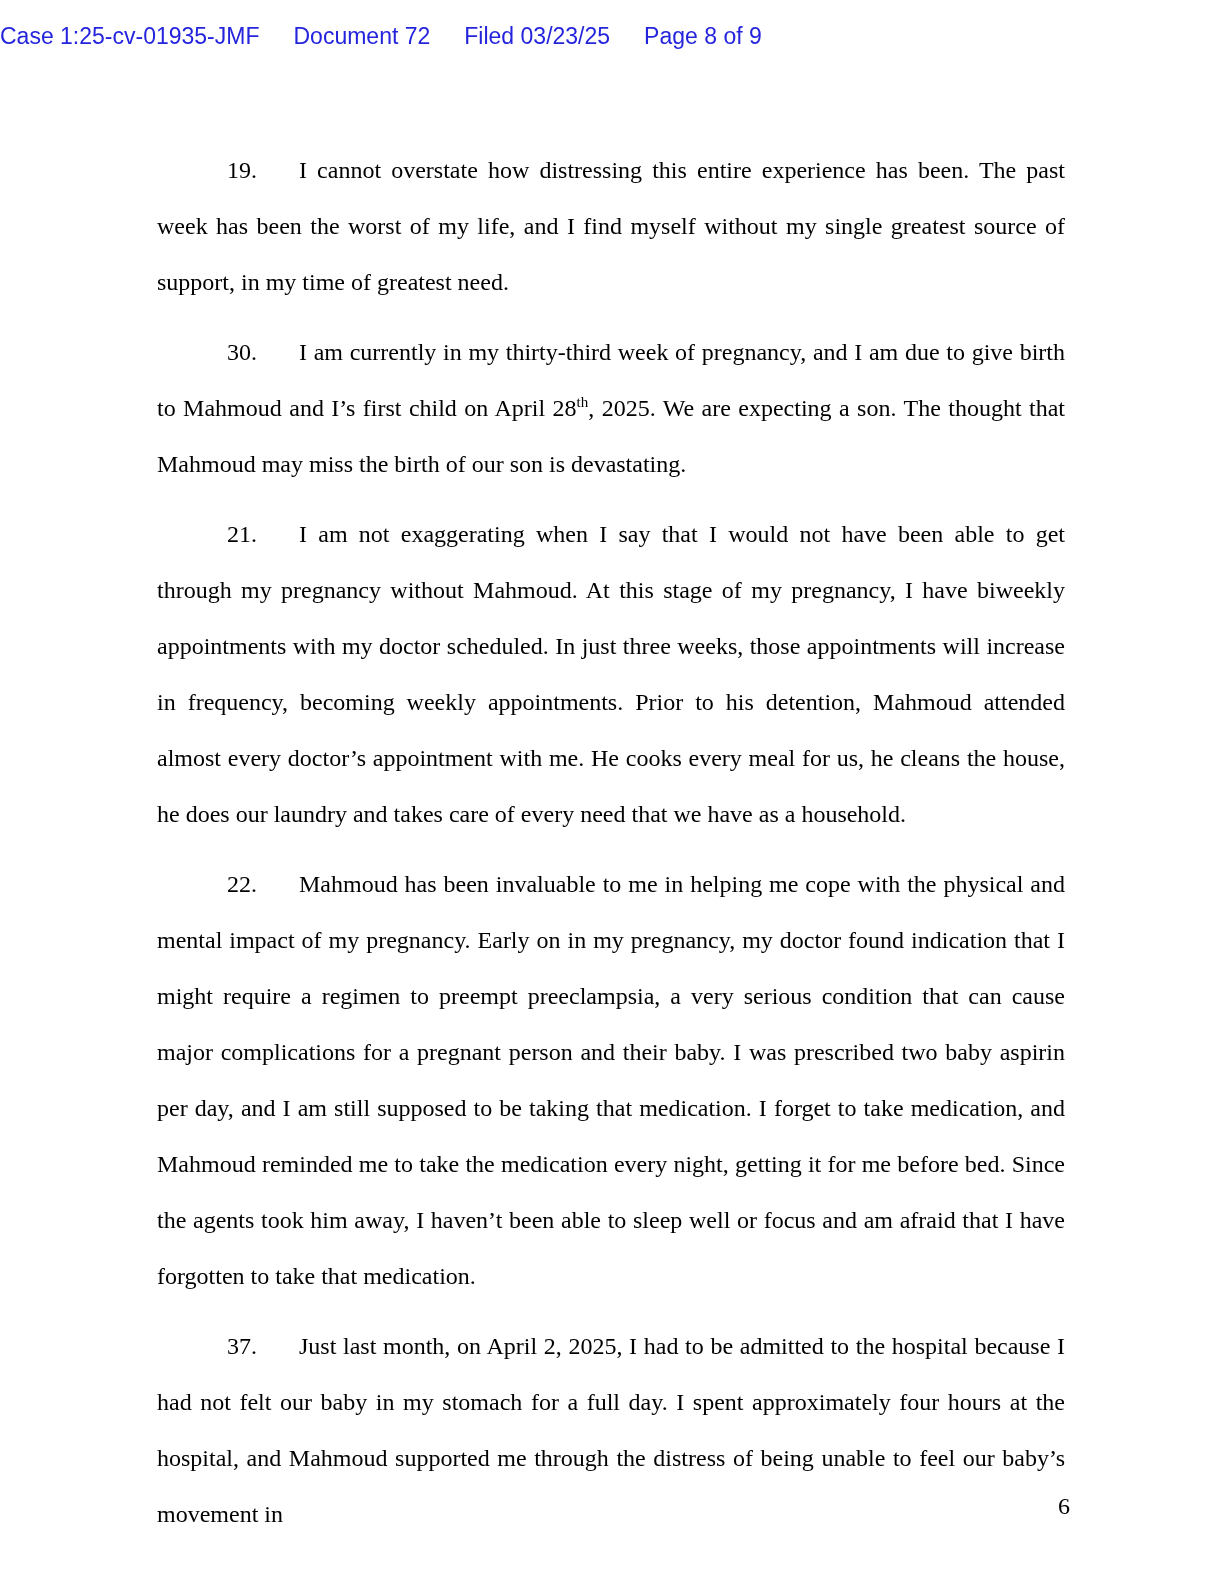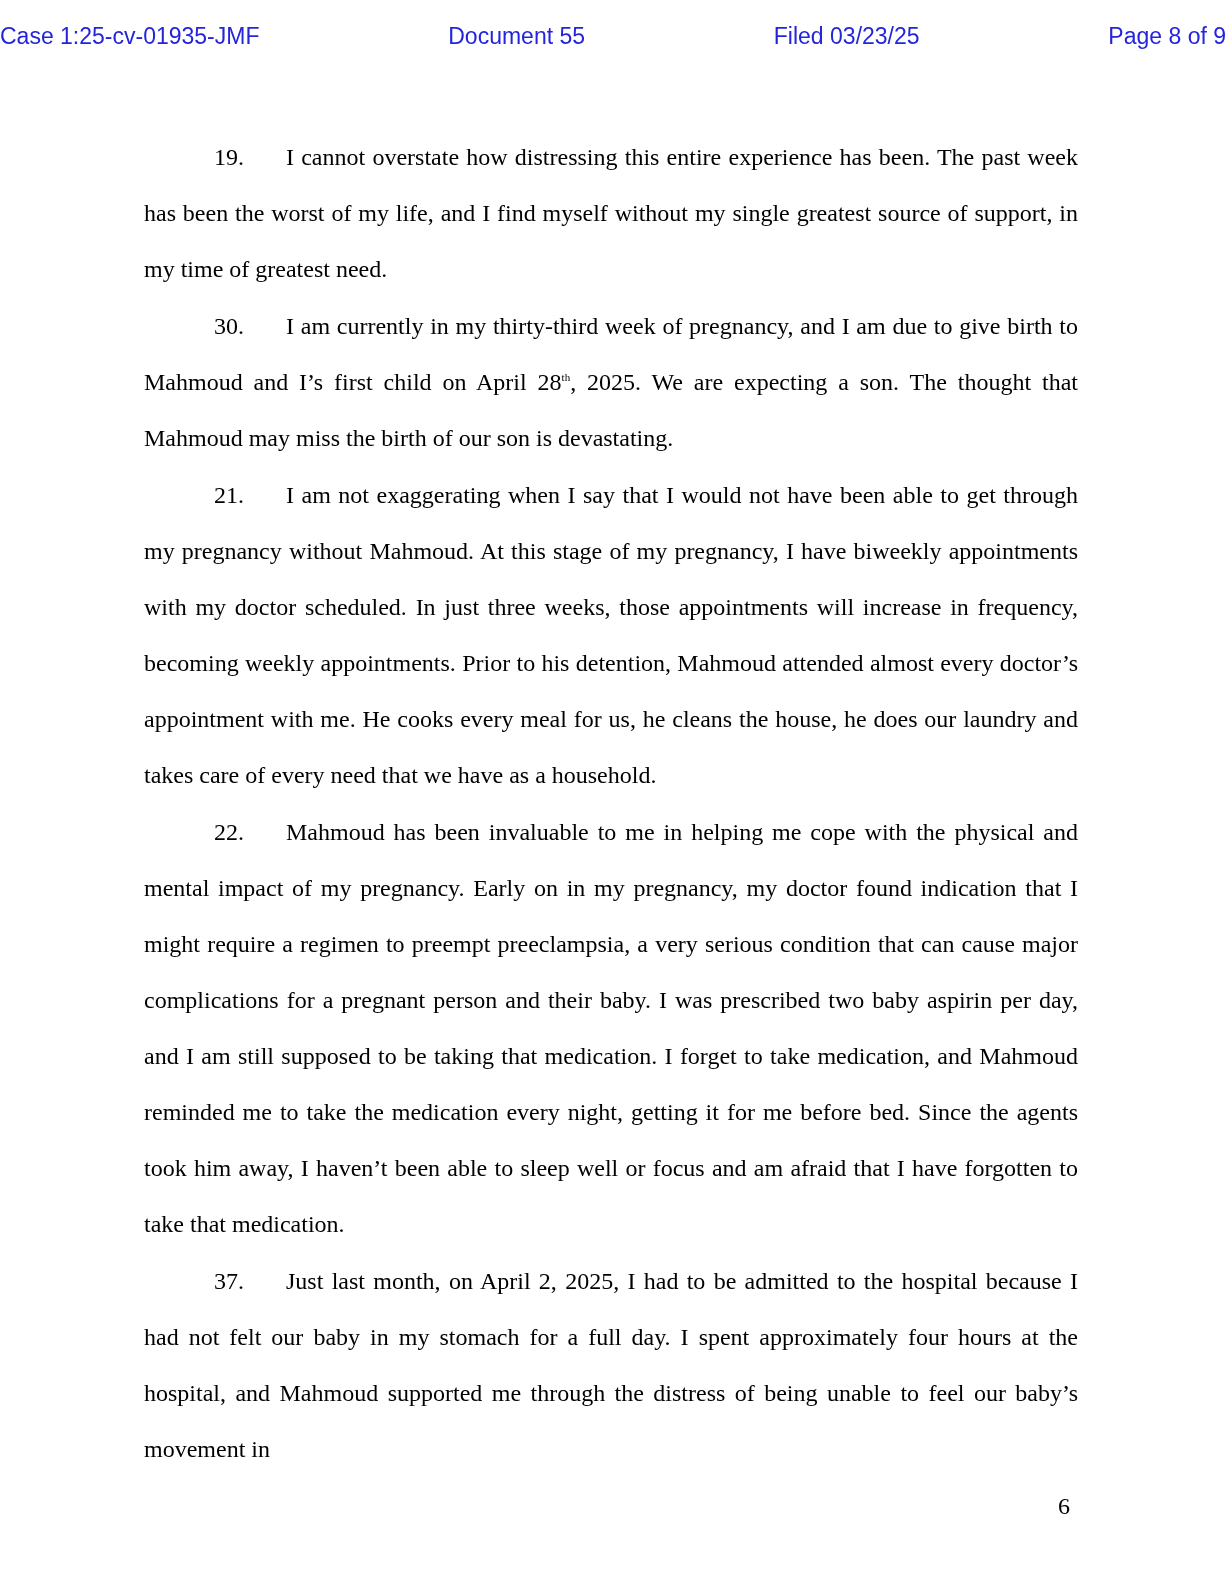--- a/index.html
+++ b/index.html
@@ -15,68 +15,68 @@
     font-family: "Liberation Serif", serif;
     color: #000000;
     overflow: hidden;
   }
   .stamp {
     position: absolute;
     top: 22px;
     left: 0;
     width: 100%;
     display: flex;
-    justify-content: space-between;
+    justify-content: flex-start;
     gap: 34px;
     font-family: "Liberation Sans", sans-serif;
     font-size: 23px;
     line-height: 28px;
     color: #2424dd;
     white-space: nowrap;
   }
   .body-text {
     position: absolute;
     top: 128px;
     left: 143px;
     width: 936px;
     font-size: 24px;
     line-height: 56px;
     text-align: justify;
   }
   .para {
-    margin: 1px;
+    margin: 14px;
     padding: 0;
     text-indent: 70px;
   }
   .para-num {
     display: inline-block;
     width: 72px;
     text-indent: 0;
   }
   .sup {
-    font-size: 11px;
+    font-size: 15px;
     line-height: 0;
     vertical-align: 9px;
   }
   .page-num {
     position: absolute;
     top: 1492px;
     left: 1058px;
     font-size: 24px;
     line-height: 28px;
   }
 </style>
 </head>
 <body>
 
 <div class="page">
 
   <div class="stamp">
     <span>Case 1:25-cv-01935-JMF</span>
-    <span>Document 55</span>
+    <span>Document 72</span>
     <span>Filed 03/23/25</span>
     <span>Page 8 of 9</span>
   </div>
 
   <div class="body-text">
 
     <p class="para"><span class="para-num">19.</span><span>I cannot overstate how distressing this entire experience has been. The past week has been the worst of my life, and I find myself without my single greatest source of support, in my time of greatest need.</span></p>
 
     <p class="para"><span class="para-num">30.</span><span>I am currently in my thirty-third week of pregnancy, and I am due to give birth to Mahmoud and I’s first child on April 28</span><span class="sup">th</span><span>, 2025. We are expecting a son. The thought that Mahmoud may miss the birth of our son is devastating.</span></p>
 

